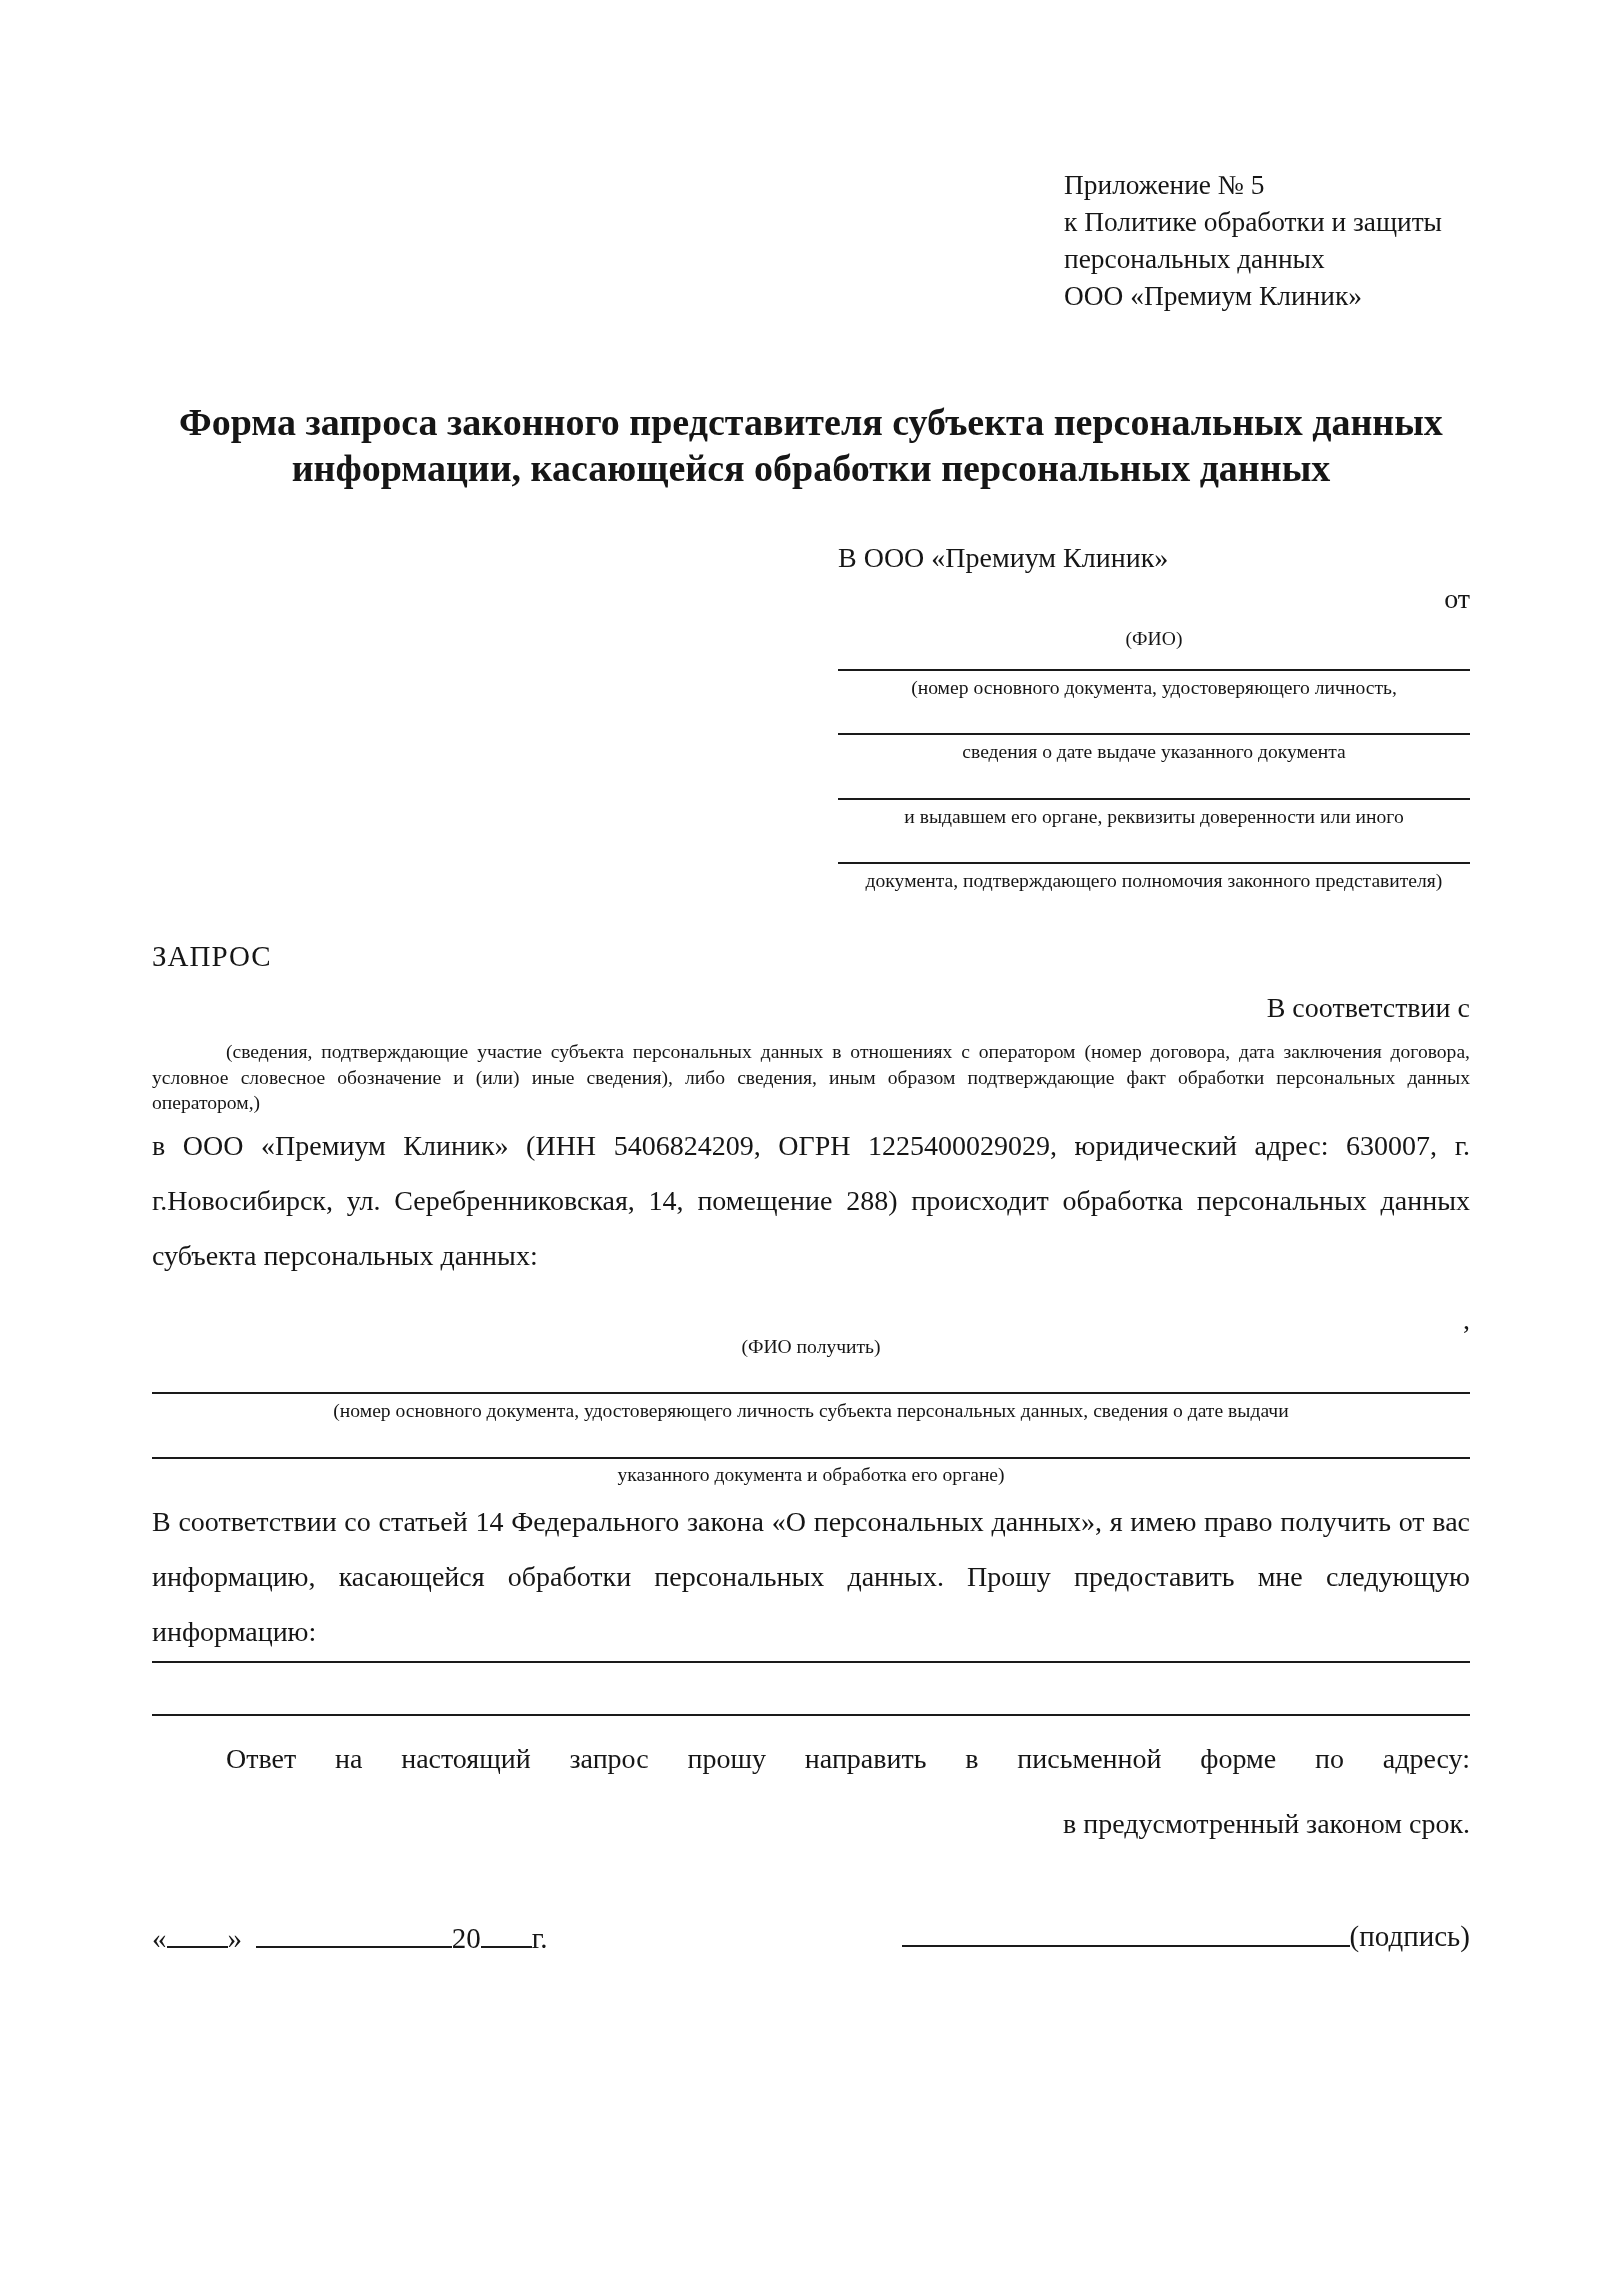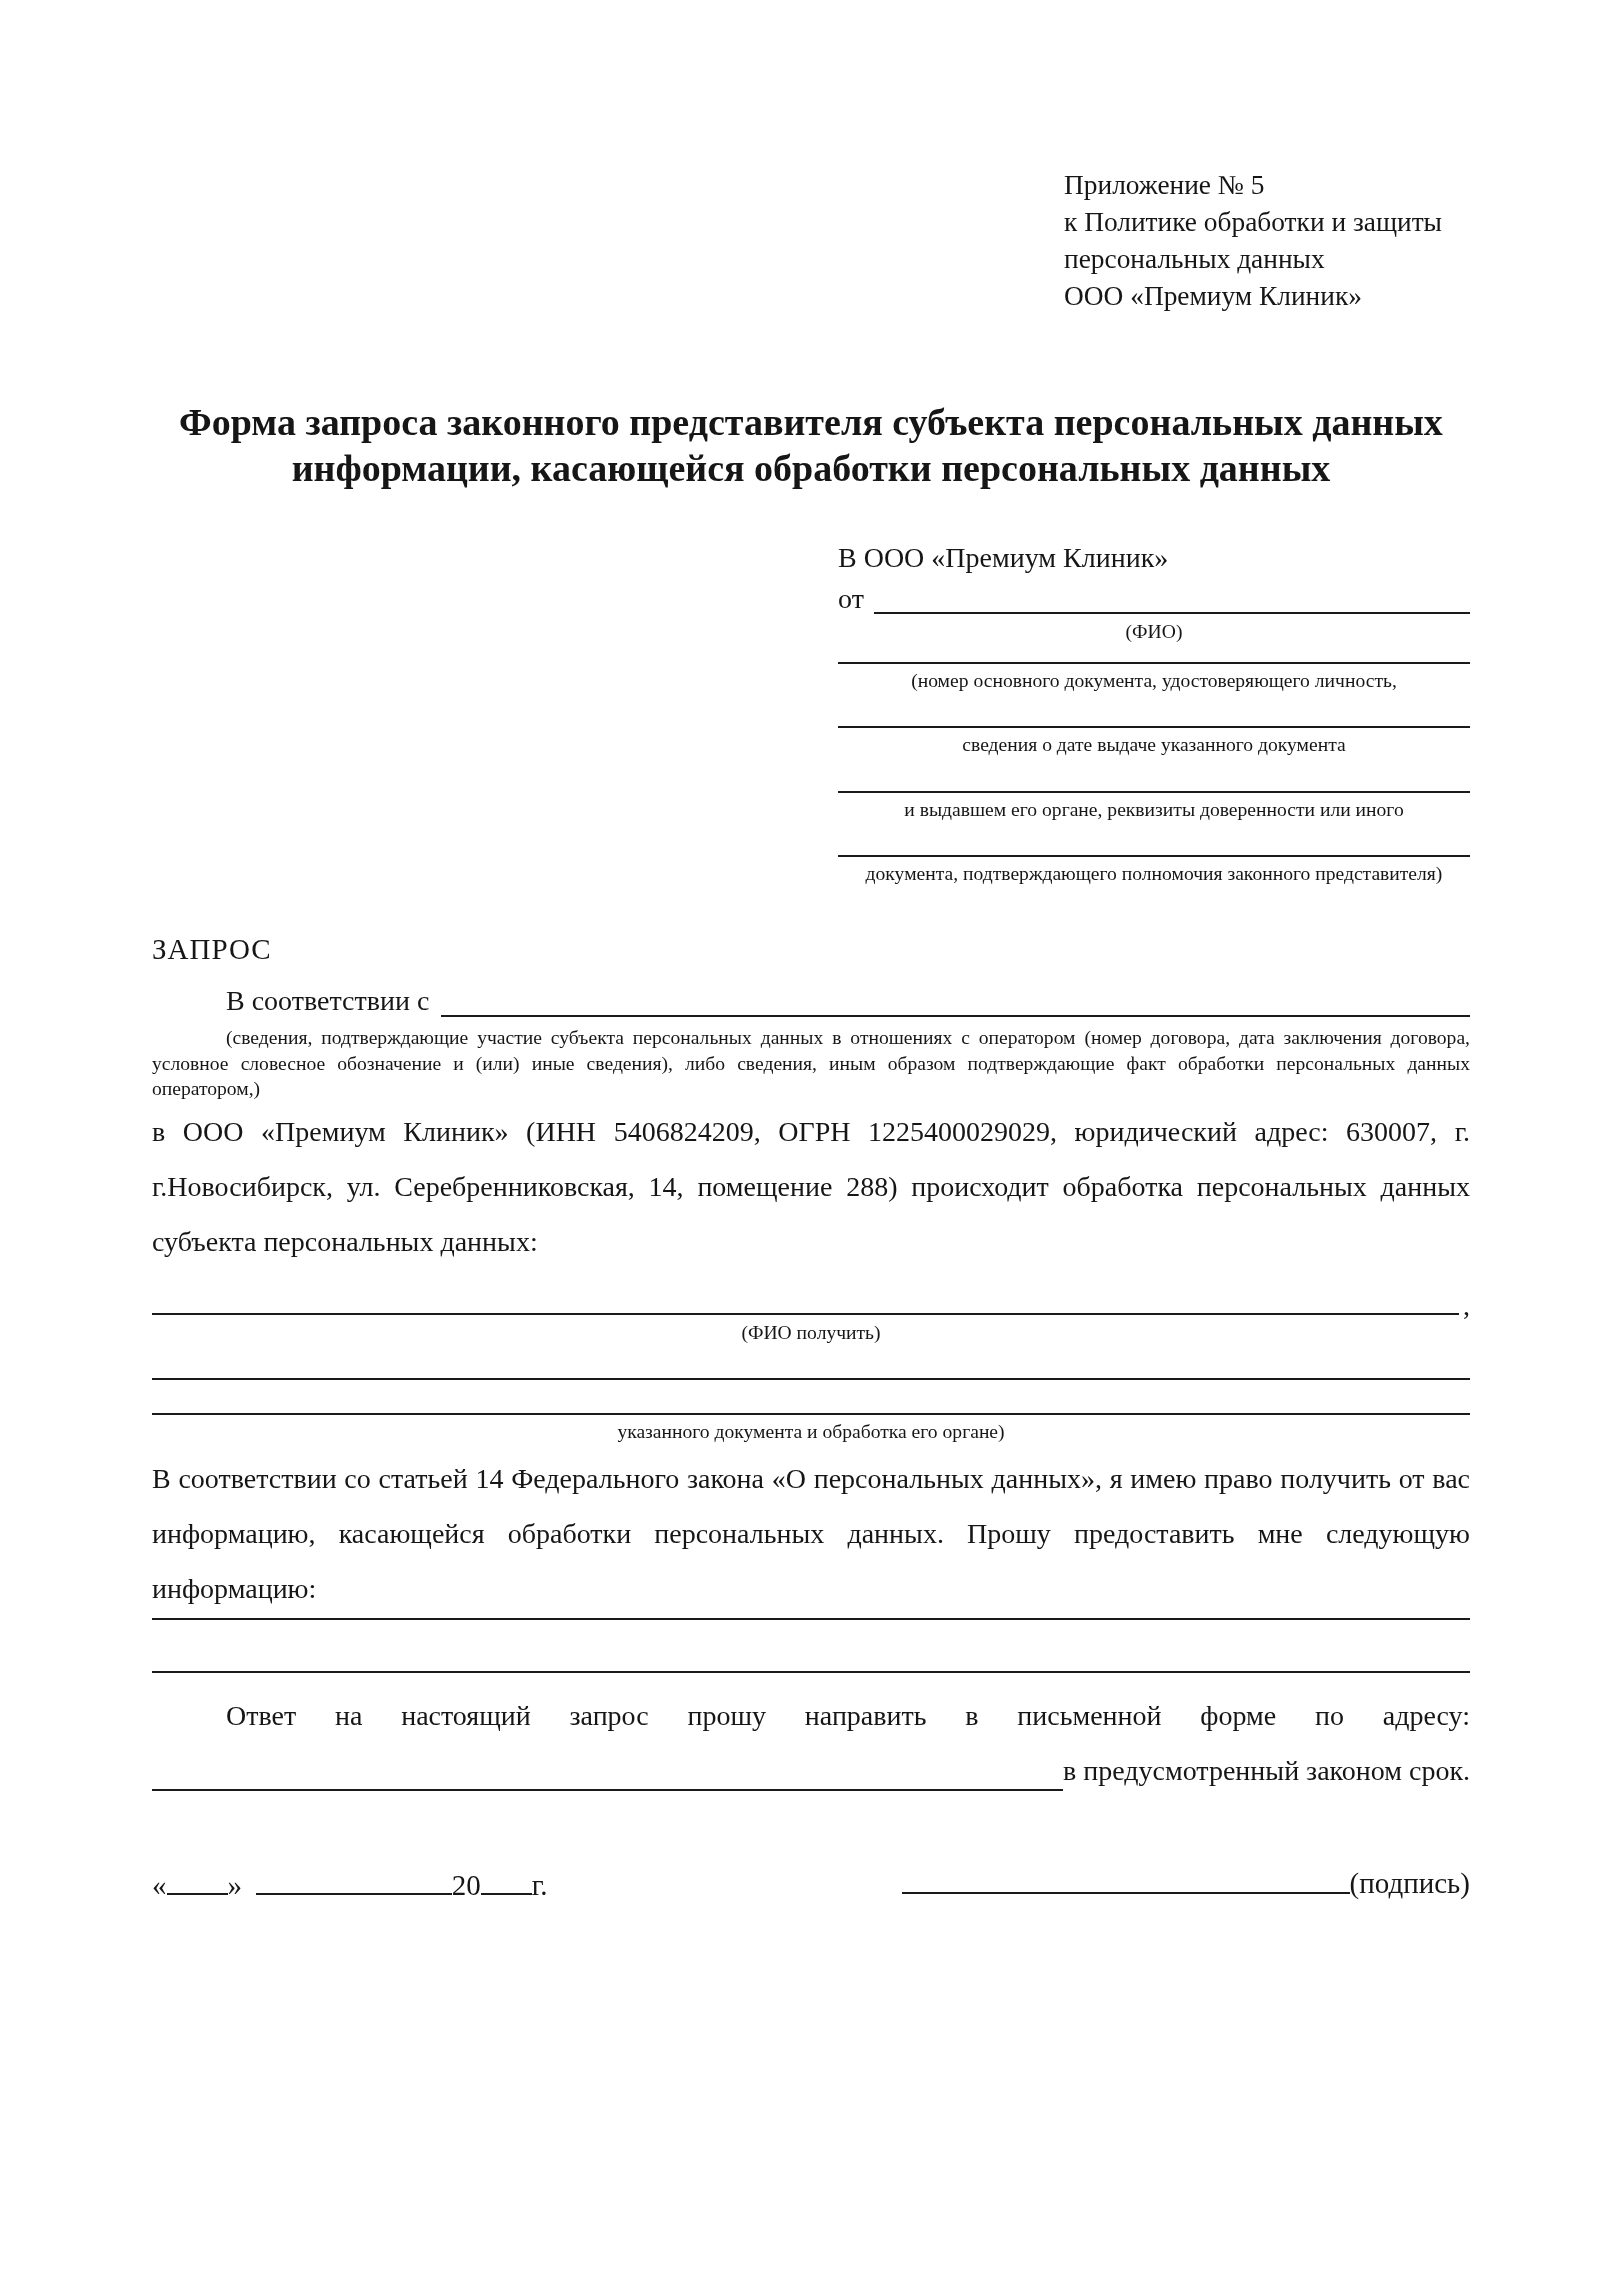--- a/index.html
+++ b/index.html
@@ -29,20 +29,21 @@
     margin-bottom: 4.9px;
   }
   .caption {
     font-size: 19.6px;
     line-height: 25.5px;
     text-align: center;
   }
   .flexrow {
     display: flex;
     align-items: flex-end;
+    flex-direction: column;
   }
   
   .appendix {
     margin-top: 167px;
     margin-left: 912px;
     font-size: 27.4px;
     line-height: 37px;
   }
   
   .doc-title {
@@ -196,20 +197,21 @@
   <div class="para operator-para">в ООО «Премиум Клиник» (ИНН 5406824209, ОГРН 1225400029029, юридический адрес: 630007, г. г.Новосибирск, ул. Серебренниковская, 14, помещение 288) происходит обработка персональных данных субъекта персональных данных:</div>
 
   <div class="subject-fio-row flexrow">
     <span class="fill"></span>
     <span class="comma">,</span>
   </div>
   <div class="caption">(ФИО получить)</div>
 
   <div class="field-full">
     <div class="rule"></div>
+    <div class="caption">(номер основного документа, удостоверяющего личность субъекта персональных данных, сведения о дате выдачи</div>
   </div>
   <div class="field-full">
     <div class="rule"></div>
     <div class="caption">указанного документа и обработка его органе)</div>
   </div>
 
   <div class="para law-para">В соответствии со статьей 14 Федерального закона «О персональных данных», я имею право получить от вас информацию, касающейся обработки персональных данных. Прошу предоставить мне следующую информацию:</div>
 
   <div class="rule blank-line-1"></div>
   <div class="rule blank-line-2"></div>

